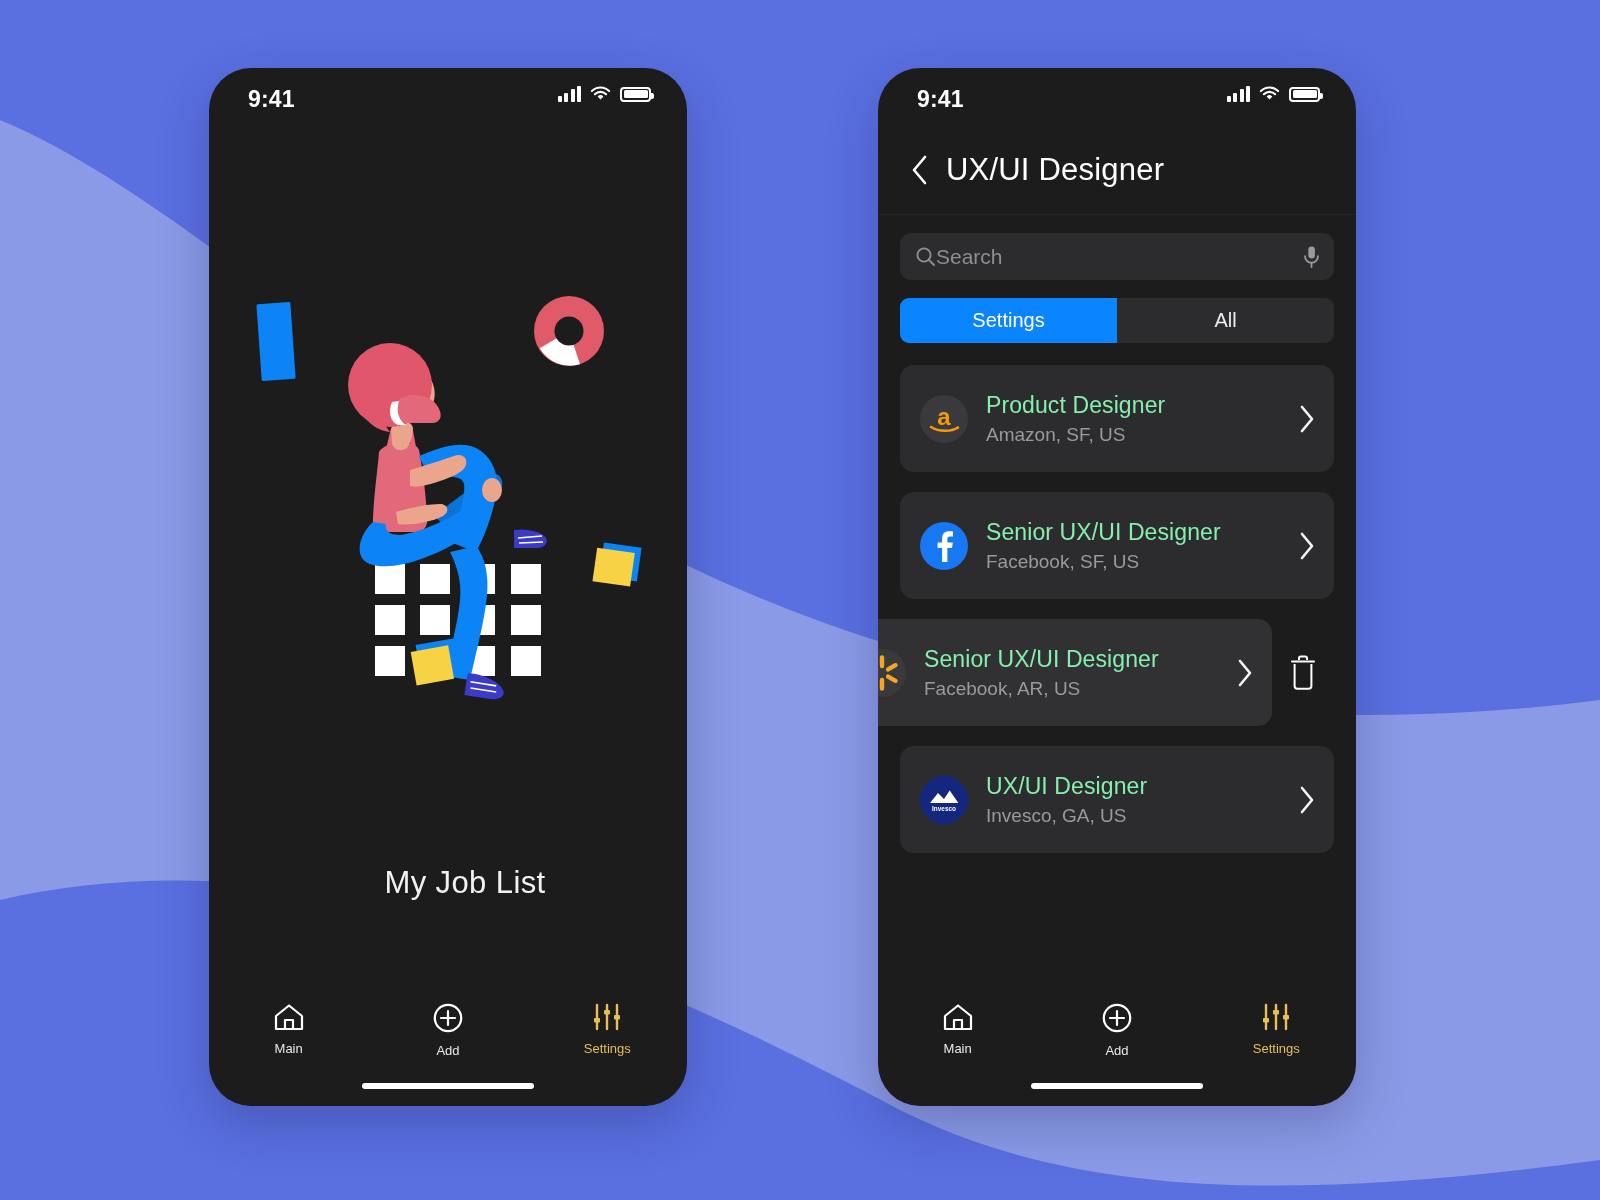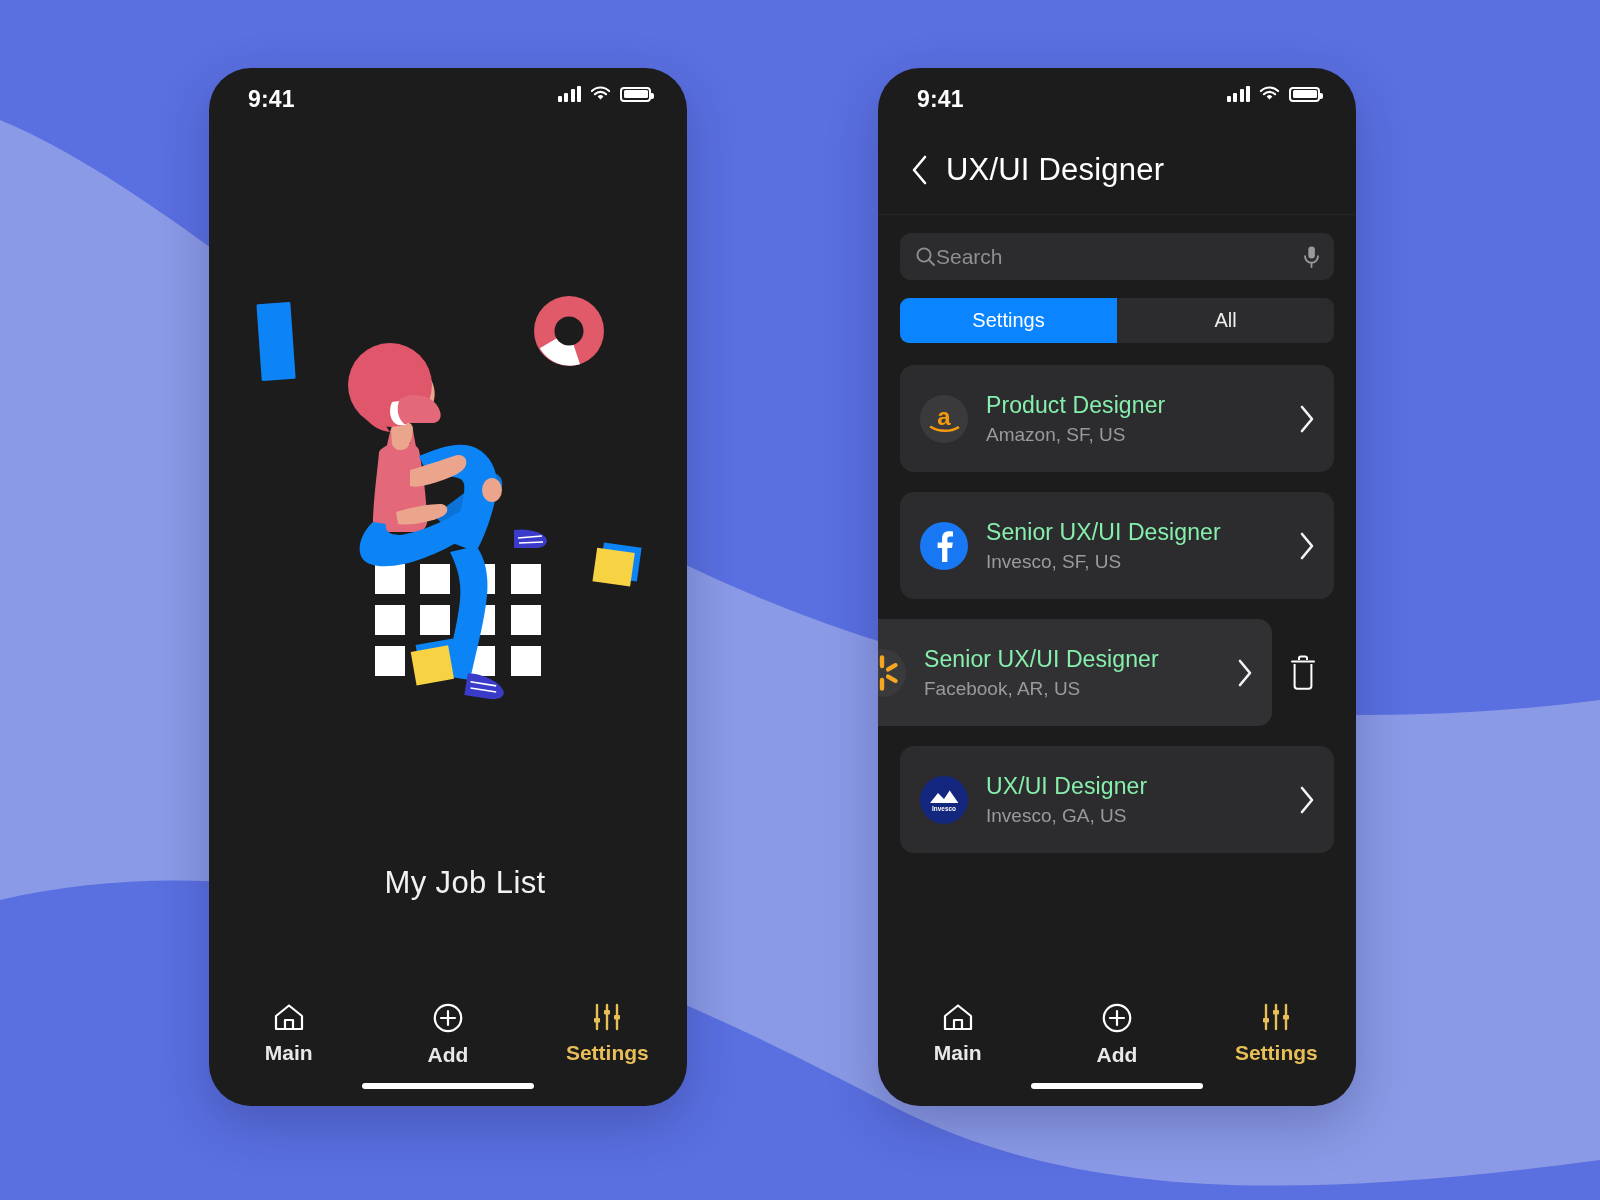--- a/index.html
+++ b/index.html
@@ -60,21 +60,21 @@
 
   
   .tabbar{
     position:absolute; left:0; right:0; bottom:0; height:118px;
     display:flex; align-items:flex-start; padding-top:14px;
   }
   .tabitem{
     flex:1; display:flex; flex-direction:column;
     align-items:center; gap:9px; cursor:pointer;
   }
-  .tabitem .lbl{ font-size:21px; color:#e8e8e8;font-weight:bold; }
+  .tabitem .lbl{ font-size:13px; color:#e8e8e8; }
   .tabitem.active .lbl{ color:#e8bf57; }
   .home-indicator{
     position:absolute; left:50%; transform:translateX(-50%);
     bottom:17px; width:172px; height:6px; background:#fff; border-radius:3px;
   }
 
   
   .nav-header{
     display:flex; align-items:center; gap:17px;
     padding:22px 0 26px 32px;
@@ -371,21 +371,21 @@
         <div class="logo" style="background:#1877f2;">
           <svg width="48" height="48" viewBox="0 0 48 48">
             <path d="M27.4 40 L27.4 26.1 L32 26.1 L32.8 20.6 L27.4 20.6 L27.4 17.2
                      C27.4 15.6 27.9 14.5 30.2 14.5 L33 14.5 L33 9.6
                      C32.5 9.5 30.8 9.3 28.9 9.3 C24.9 9.3 22.1 11.8 22.1 16.5
                      L22.1 20.6 L17.6 20.6 L17.6 26.1 L22.1 26.1 L22.1 40 Z" fill="#fff"></path>
           </svg>
         </div>
         <div class="jobtext">
           <div class="jobtitle">Senior UX/UI Designer</div>
-          <div class="jobsub">Invesco, SF, US</div>
+          <div class="jobsub">Facebook, SF, US</div>
         </div>
         <svg class="chev" width="18" height="30" viewBox="0 0 18 30">
           <path d="M4 3 L14 15 L4 27" fill="none" stroke="#fff" stroke-width="2.6" stroke-linecap="round" stroke-linejoin="round"></path>
         </svg>
       </div>
 
       <div class="jobcard swiped">
         <div class="logo" style="background:#3a3a3c;">
           <svg width="40" height="40" viewBox="0 0 40 40">
             <g stroke="#f5a623" stroke-width="4.4" stroke-linecap="round">

